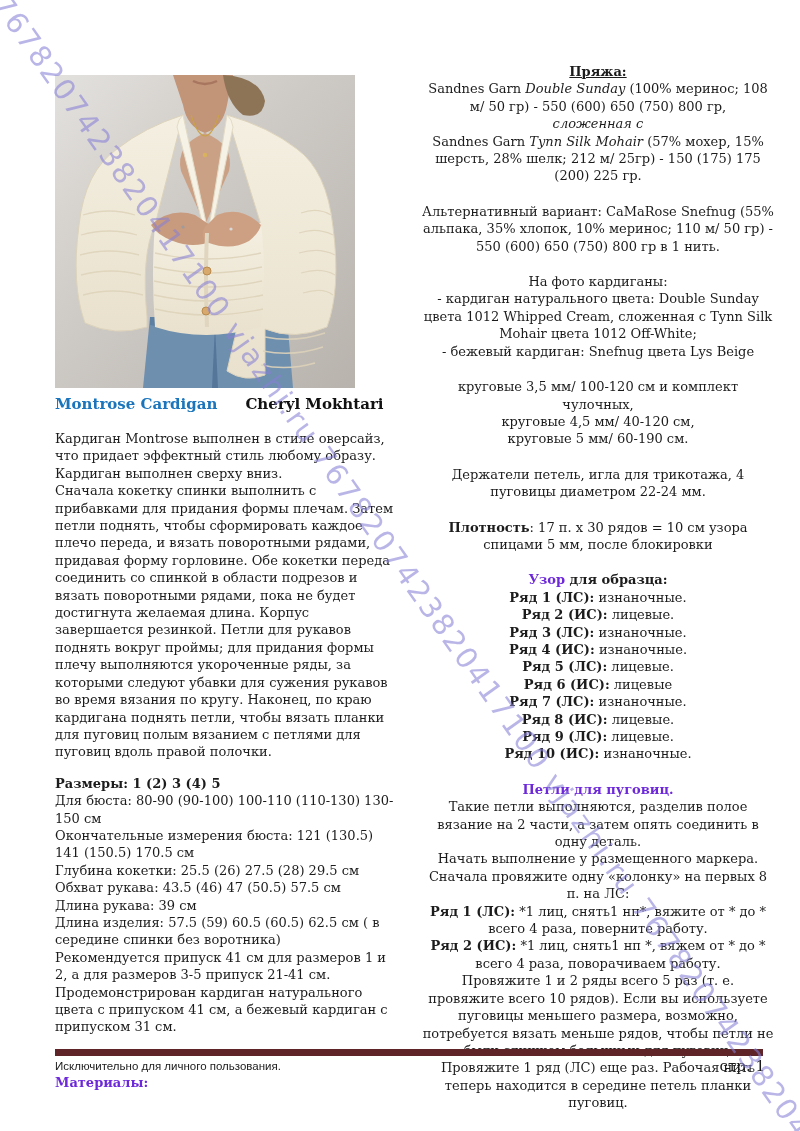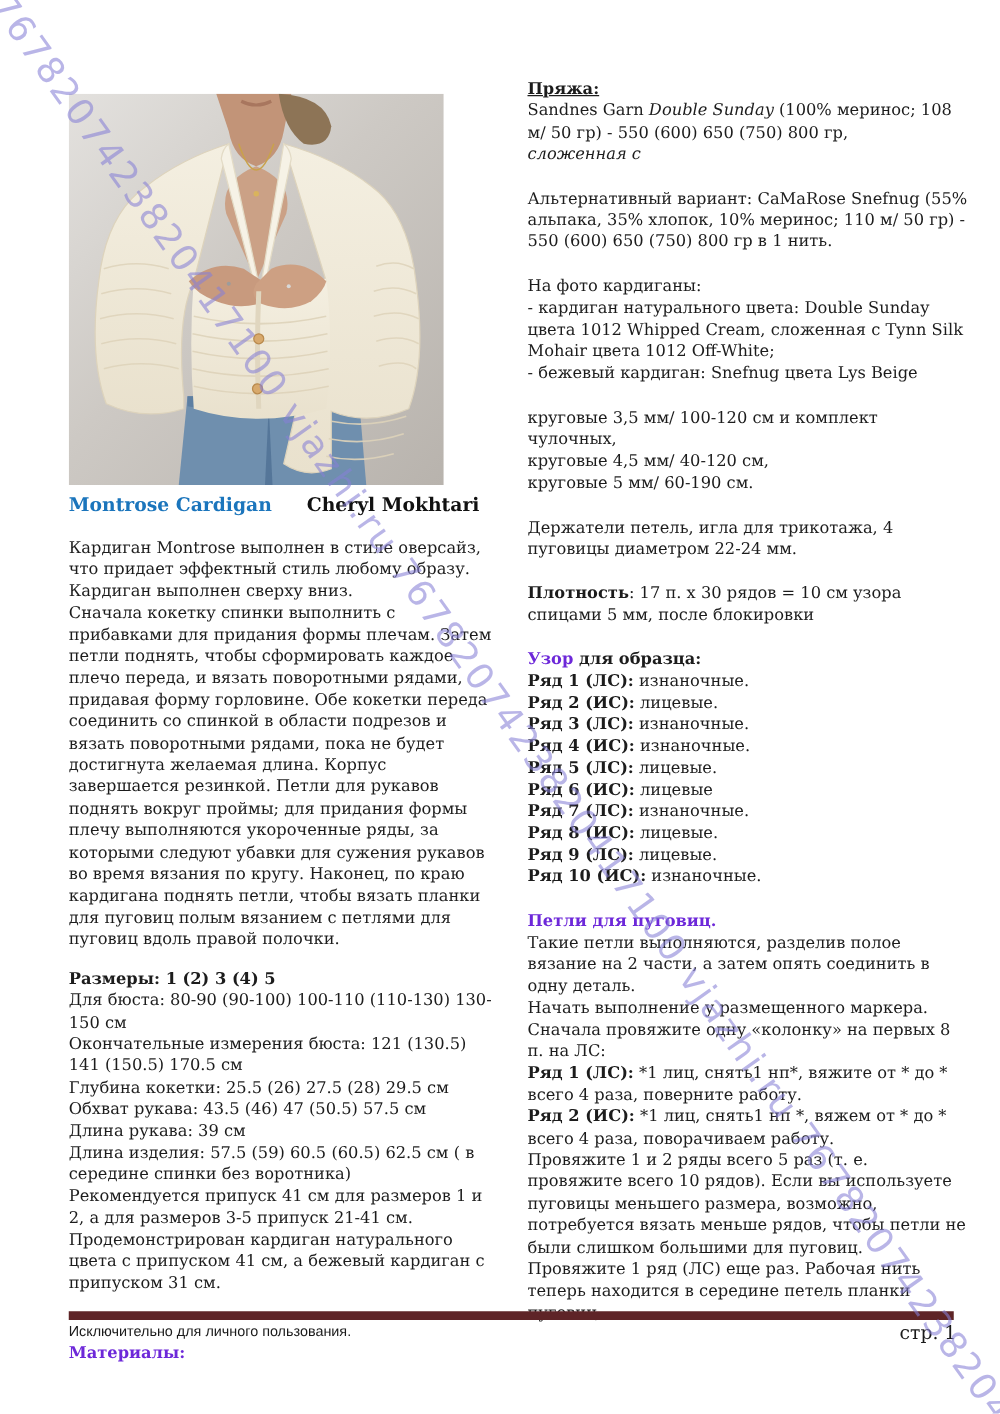--- a/index.html
+++ b/index.html
@@ -8,21 +8,21 @@
     width:800px;height:1131px;
     background:#ffffff;
     overflow:hidden;
     font-family:"DejaVu Serif", serif;
     font-size:13px;
     line-height:17.4px;
     color:#1c1c1c;
   }
   
   .left-col{position:absolute;left:55px;top:75px;width:345px;}
-  .right-col{position:absolute;left:422px;top:63px;width:352px;}
+  .right-col{position:absolute;left:422px;top:63px;width:352px;text-align:center;}
   
   .photo{width:300px;height:313px;display:block;}
   .caption{margin-top:6px;font-size:15px;line-height:20px;}
   .caption .title{color:#1b75bc;font-weight:bold;}
   .caption .designer{color:#111;font-weight:bold;margin-left:28px;}
   
   .intro{margin-top:16px;}
   .blk{margin:0 0 18px 0;}
   .blk:last-child{margin-bottom:12px;}
   p.line{margin:0;}
@@ -159,20 +159,21 @@
       <p class="line blue">Материалы:</p>
     </div>
   </div>
 
   <div class="right-col">
 
     <div class="blk">
       <p class="line"><span class="b u">Пряжа:</span></p>
       <p class="line"><span>Sandnes Garn </span><span class="i">Double Sunday</span><span> (100% меринос; 108 м/ 50 гр) - 550 (600) 650 (750) 800 гр,</span></p>
       <p class="line i">сложенная с</p>
+      <p class="line"><span>Sandnes Garn </span><span class="i">Tynn Silk Mohair</span><span> (57% мохер, 15% шерсть, 28% шелк; 212 м/ 25гр) - 150 (175) 175 (200) 225 гр.</span></p>
     </div>
 
     <div class="blk">
       <p class="line">Альтернативный вариант: CaMaRose Snefnug (55% альпака, 35% хлопок, 10% меринос; 110 м/ 50 гр) - 550 (600) 650 (750) 800 гр в 1 нить.</p>
     </div>
 
     <div class="blk">
       <p class="line">На фото кардиганы:</p>
       <p class="line">- кардиган натурального цвета: Double Sunday цвета 1012 Whipped Cream, сложенная с Tynn Silk Mohair цвета 1012 Off-White;</p>
       <p class="line">- бежевый кардиган:  Snefnug цвета Lys Beige</p>

